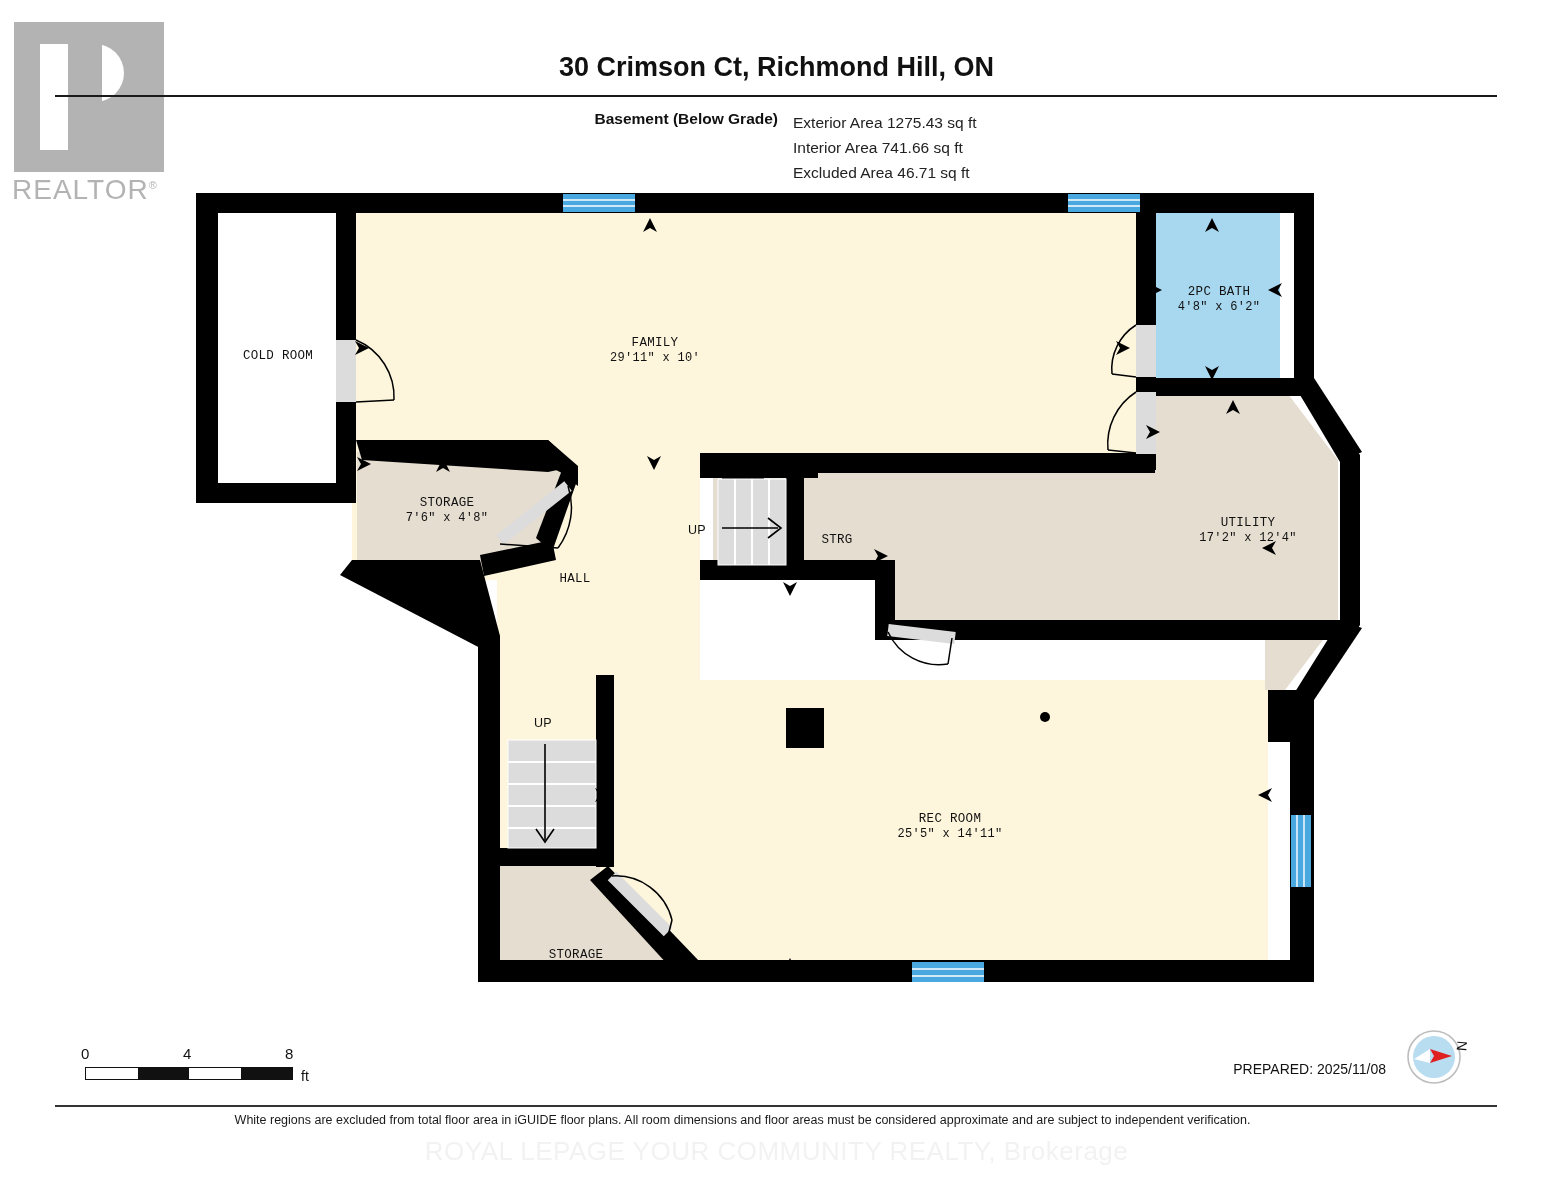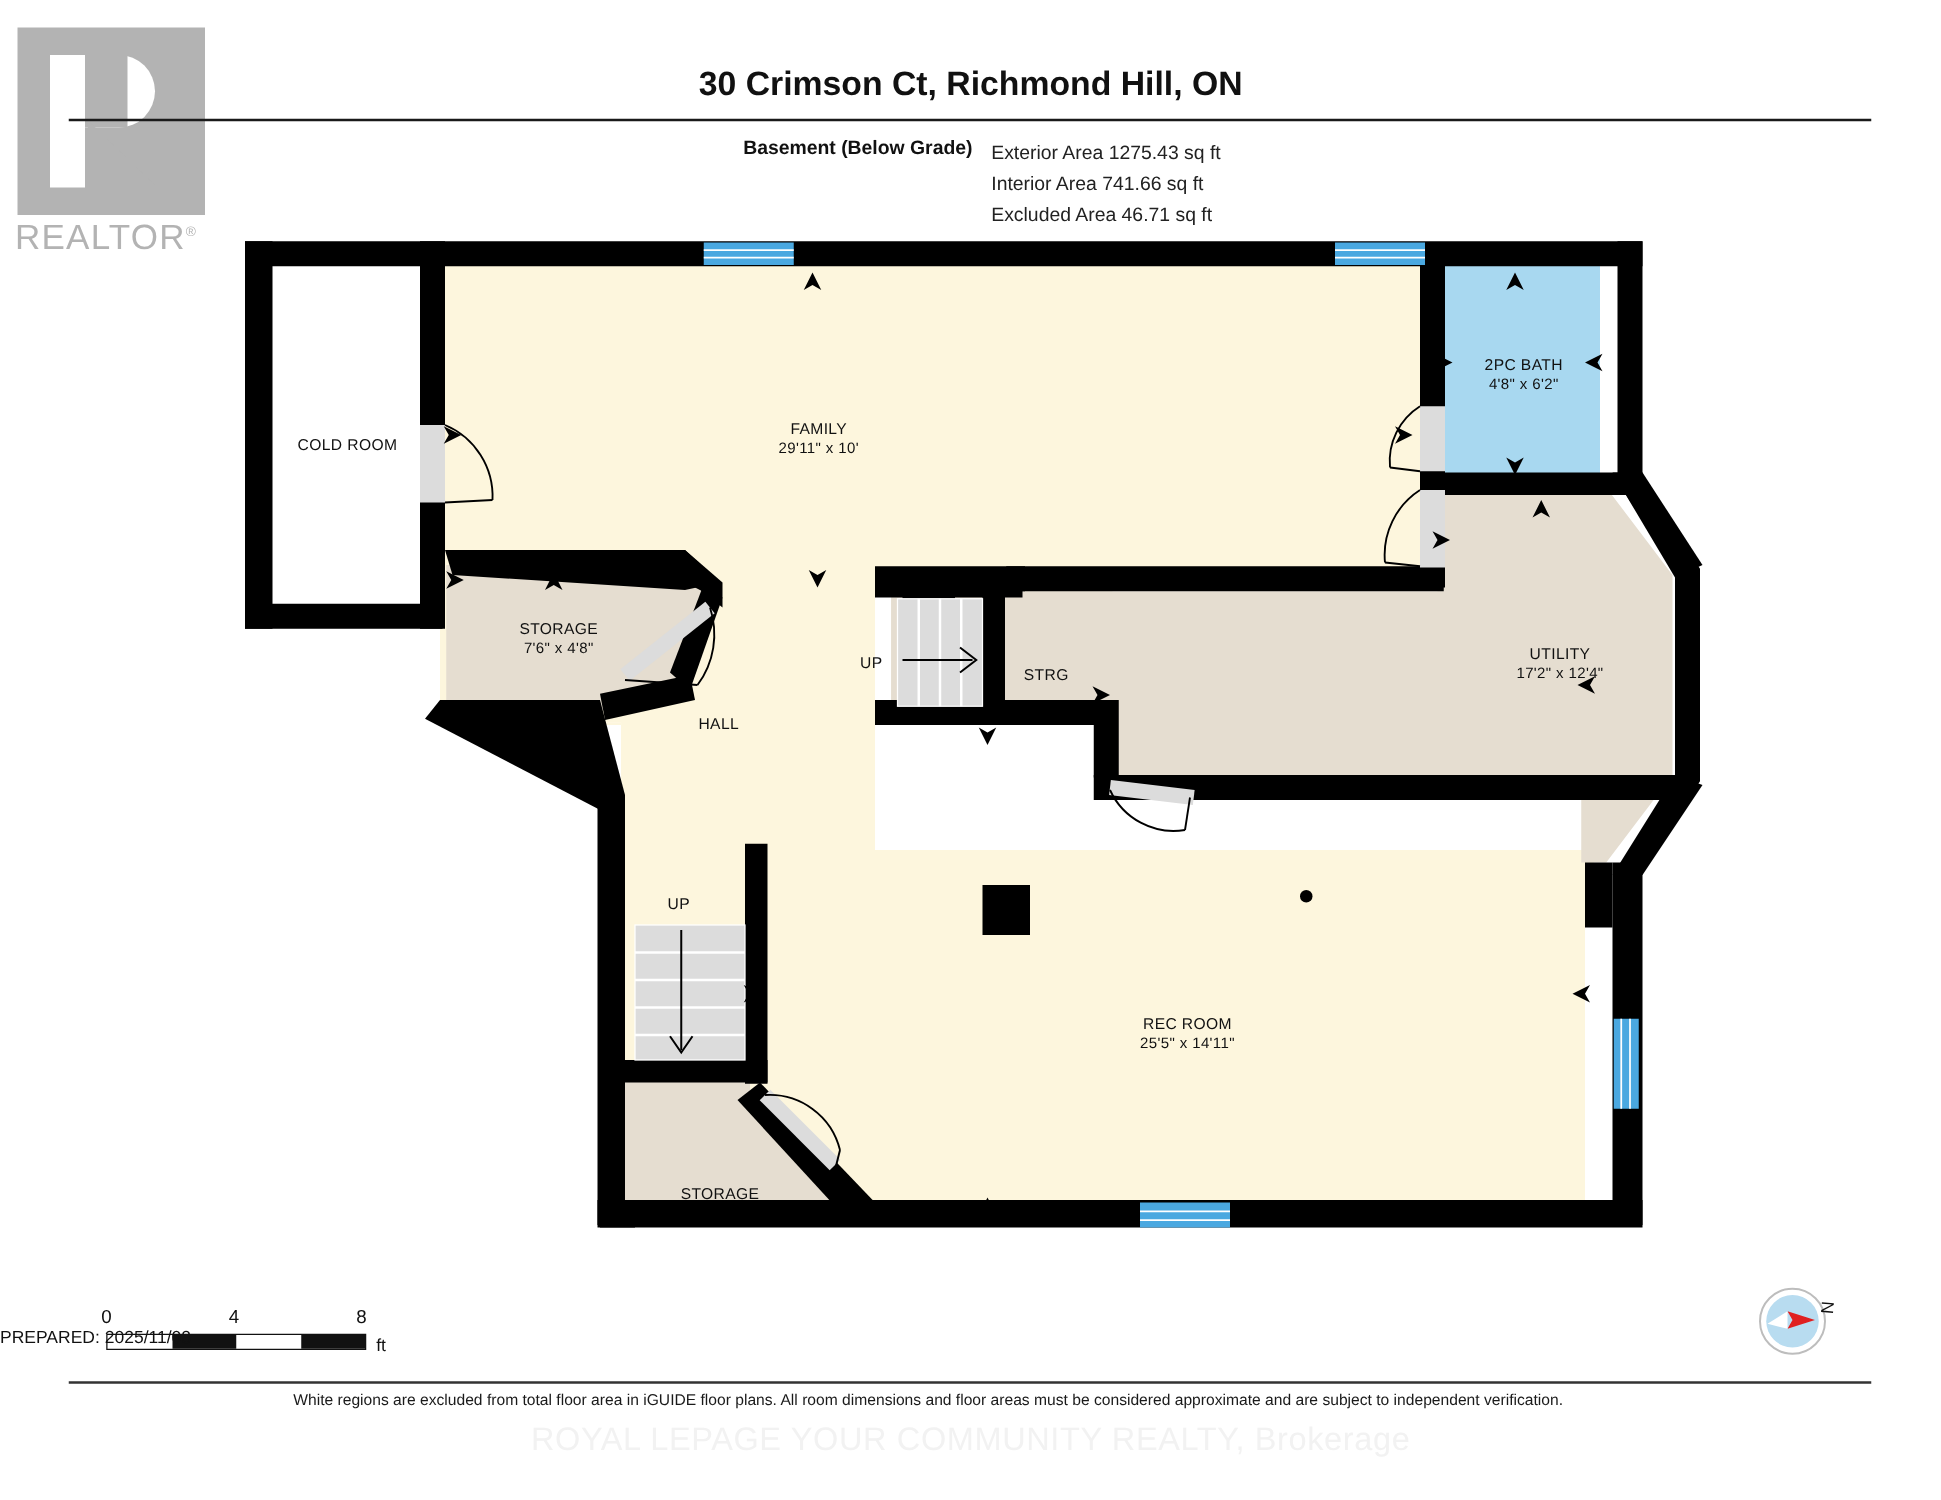--- a/index.html
+++ b/index.html
@@ -58,39 +58,39 @@
     position:absolute; left:793px; top:110px; font-size:15.5px; color:#222; line-height:25px;
   }
 
   
   #plan { position:absolute; left:0; top:0; width:1553px; height:1030px; }
   #plan svg { display:block; }
 
   
   .rlabel {
     position:absolute; text-align:center; color:#111;
-    font-size:12.5px; line-height:14.5px; font-family:Liberation Sans, sans-serif;
+    font-size:12.5px; line-height:14.5px; font-family:Liberation Mono, monospace;
     letter-spacing:0.3px; white-space:nowrap;
   }
   .rlabel .dim { font-size:12px; }
   .stair-txt {
     position:absolute; font-size:12.5px; color:#111; letter-spacing:0.3px;
   }
 
   
   #scalebar { position:absolute; left:85px; top:1045px; width:240px; height:50px; }
   #scalebar .nums { position:relative; height:20px; }
   #scalebar .nums span { position:absolute; font-size:15px; color:#111; }
   #scalebar .bar { position:absolute; left:0; top:22px; width:208px; height:13px; border:1px solid #111; display:flex; }
   #scalebar .bar i { flex:1 1 25%; }
   #scalebar .bar i:nth-child(2), #scalebar .bar i:nth-child(4) { background:#111; }
   #scalebar .ftlbl { position:absolute; left:216px; top:23px; font-size:14px; color:#111; }
 
   #prepared {
-    position:absolute; left:0; top:1061px; width:1386px; text-align:left;
+    position:absolute; left:0; top:1061px; width:1386px; text-align:right;
     font-size:14px; color:#111;
   }
 
   
   #compass { position:absolute; left:1400px; top:1026px; width:80px; height:62px; }
   #compass .nlbl {
     position:absolute; left:57px; top:12px; font-size:14px; color:#111;
     transform:rotate(95deg); transform-origin:center;
   }
 

